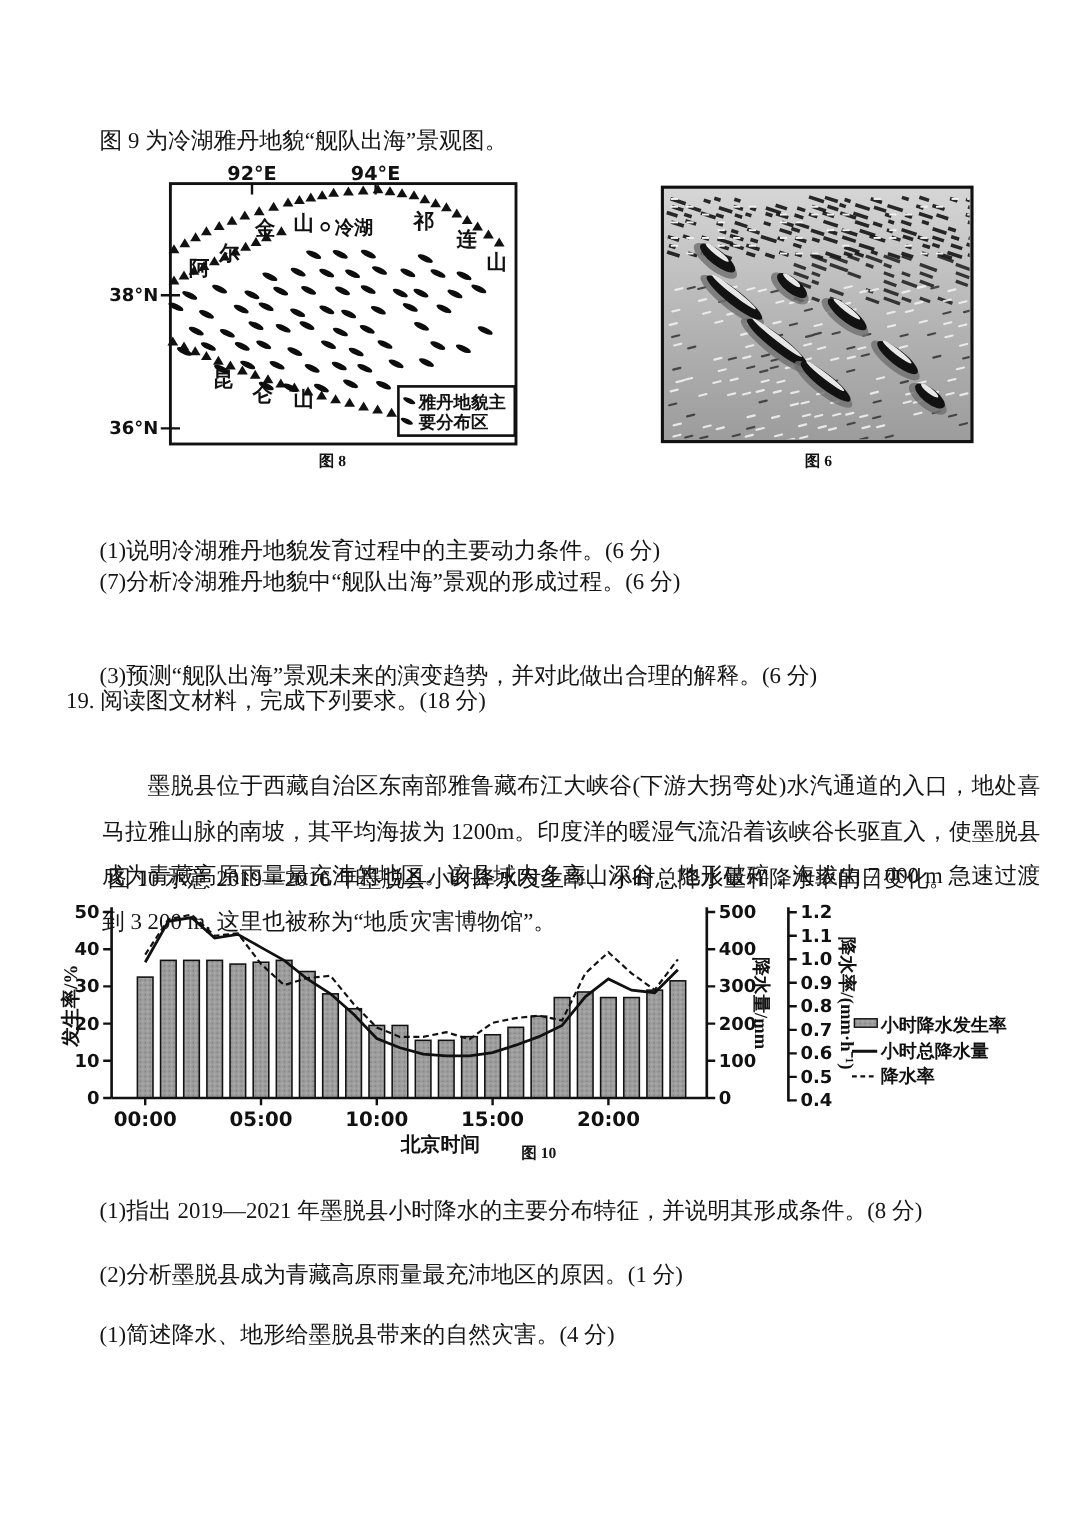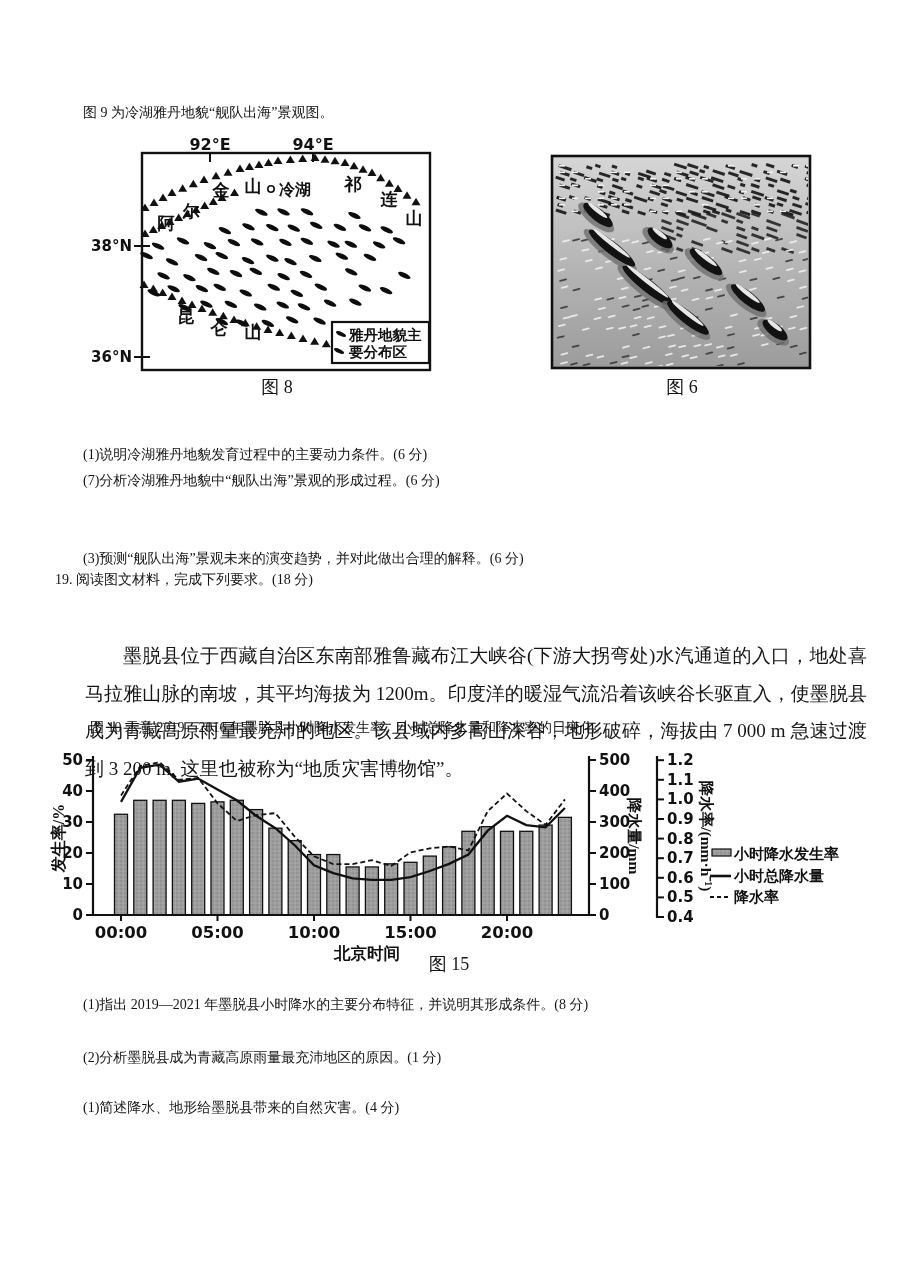--- a/index.html
+++ b/index.html
@@ -1,20 +1,20 @@
 <!DOCTYPE html>
 <html><head>
 <meta charset="utf-8">
 <style>
   html,body{margin:0;padding:0;}
   body{width:900px;height:1272px;background:#ffffff;position:relative;overflow:hidden;
        font-family:"Liberation Serif",serif;color:#151515;}
-  .t{position:absolute;white-space:nowrap;font-size:14px;}
+  .t{position:absolute;white-space:nowrap;font-size:19px;}
   .para{position:absolute;font-size:19px;line-height:37.5px;text-align:justify;margin-top:36px;}
-  .cap{position:absolute;font-weight:normal;font-size:18px;text-align:center;width:84px;}
+  .cap{position:absolute;font-weight:bold;font-size:13px;text-align:center;width:84px;}
   svg{position:absolute;}
   svg text{font-family:"Liberation Serif",serif;fill:#111;}
   .num{font-family:"DejaVu Sans",sans-serif;}
 </style>
 </head>
 <body>
 
 <div class="t" style="left:83px;top:104px">图 9 为冷湖雅丹地貌“舰队出海”景观图。</div>
 
 <svg id="map-svg" style="left:85px;top:136px" width="430" height="266" viewBox="85 136 430 266">
@@ -714,17 +714,17 @@
     <polyline points="121,795.48 140.3,766.08 159.6,762.1600000000001 178.9,779.8 198.2,777.8399999999999 217.5,803.32 236.8,820.96 256.1,815.08 275.4,813.12 294.70000000000005,836.64 314,856.24 333.3,864.08 352.6,864.08 371.9,860.16 391.2,866.04 410.5,852.32 429.8,848.4 449.1,846.44 468.40000000000003,850.36 487.7,811.16 507,793.52 526.3,811.16 545.6,824.88 564.9000000000001,799.4" fill="none" stroke="#111" stroke-width="1.8" stroke-dasharray="5,3"></polyline>
     <g>
       <rect x="712" y="849" width="19" height="7" fill="url(#barspeckle)" stroke="#111" stroke-width="1.2"></rect>
       <text x="734" y="859" font-size="15" font-weight="bold">小时降水发生率</text>
       <line x1="710" y1="876" x2="731" y2="876" stroke="#111" stroke-width="2.6"></line>
       <text x="734" y="881" font-size="15" font-weight="bold">小时总降水量</text>
       <line x1="710" y1="897" x2="731" y2="897" stroke="#111" stroke-width="2" stroke-dasharray="4,3"></line>
       <text x="734" y="902" font-size="15" font-weight="bold">降水率</text>
     </g>
   </svg>
-<div class="cap" style="left:407px;top:952px">图 15</div>
+<div class="cap" style="left:407px;top:952px">图 10</div>
 
 <div class="t" style="left:83px;top:996px">(1)指出 2019—2021 年墨脱县小时降水的主要分布特征，并说明其形成条件。(8 分)</div>
 <div class="t" style="left:83px;top:1049px">(2)分析墨脱县成为青藏高原雨量最充沛地区的原因。(1 分)</div>
 <div class="t" style="left:83px;top:1099px">(1)简述降水、地形给墨脱县带来的自然灾害。(4 分)</div>
 
 </body></html>

